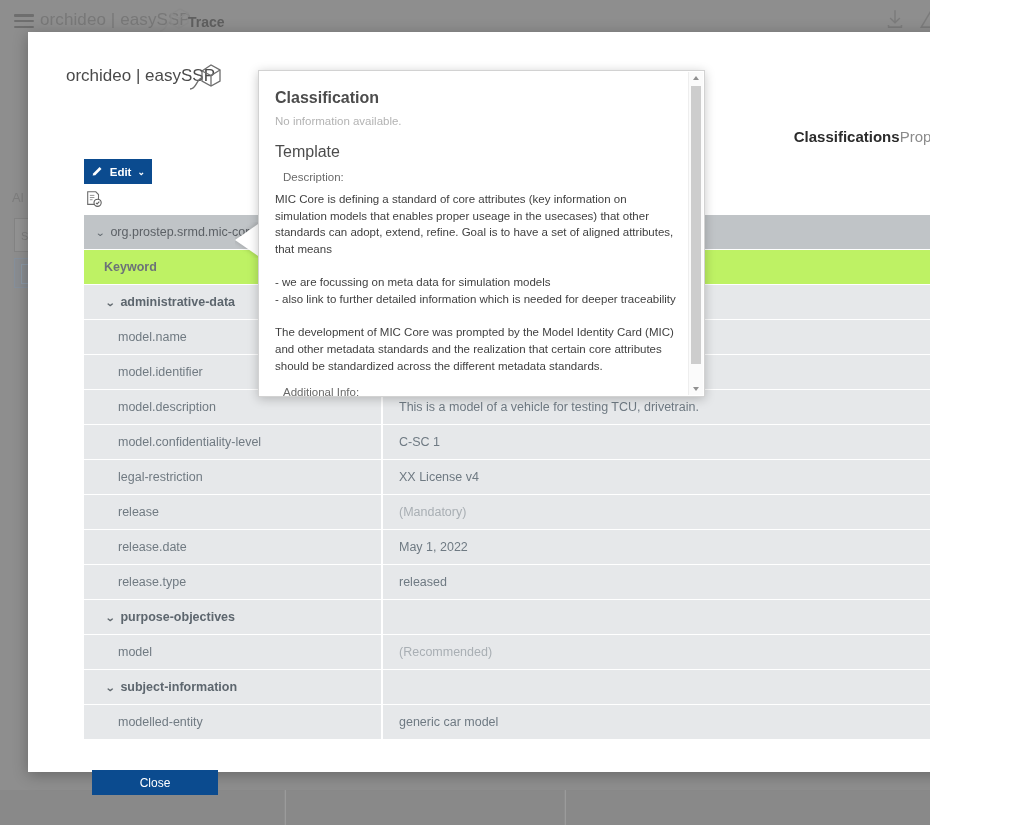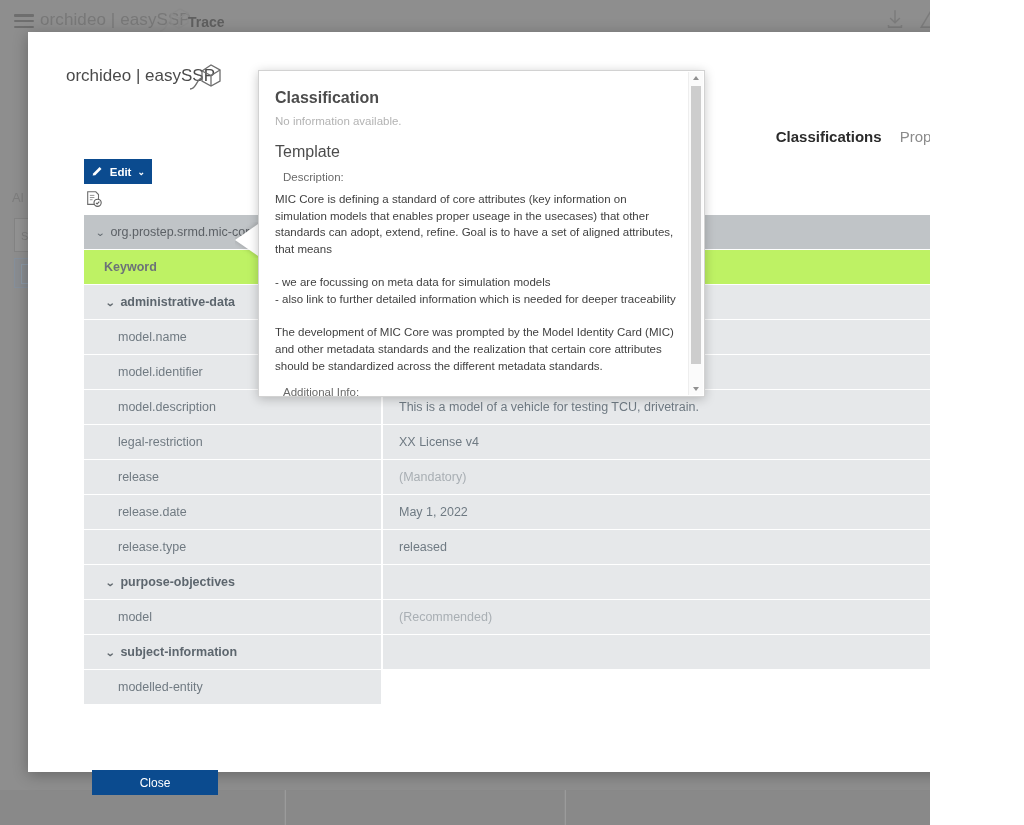--- a/index.html
+++ b/index.html
@@ -90,21 +90,21 @@
     cursor: pointer; color: #555; font-size: 19px; line-height: 1;
   }
   .modal-brand {
     position: absolute; left: 38px; top: 34px;
     font-size: 17px; color: #4a4a4a; white-space: nowrap;
   }
   .modal-cube { position: absolute; left: 160px; top: 28px; width: 36px; height: 32px; }
 
   .tabs {
     position: absolute; right: 28px; top: 96px;
-    display: flex; gap: 18px; align-items: baseline; justify-content: flex-end;
+    display: flex; align-items: baseline; justify-content: flex-end;
   }
   .tab { font-size: 15px; color: #8b8b8b; cursor: pointer; }
   .tab.active { color: #2b2b2b; font-weight: bold; }
 
   .edit-btn {
     position: absolute; left: 56px; top: 127px; width: 68px; height: 25px;
     background: #0b4b8f; color: #fff; border: none;
     display: flex; align-items: center; gap: 6px; padding: 0 7px;
     font-size: 11.5px; font-weight: bold; cursor: pointer; box-sizing: border-box;
   }
@@ -368,20 +368,26 @@
             <div class="v"></div>
           </div>
           <div class="row">
             <div class="k">
               <span class="lbl-l2"><span>model.description</span></span>
             </div>
             <div class="v">This is a model of a vehicle for testing TCU, drivetrain.</div>
           </div>
           <div class="row">
             <div class="k">
+              <span class="lbl-l2"><span>model.confidentiality-level</span></span>
+            </div>
+            <div class="v">C-SC 1</div>
+          </div>
+          <div class="row">
+            <div class="k">
               <span class="lbl-l2"><span>legal-restriction</span></span>
             </div>
             <div class="v">XX License v4</div>
           </div>
           <div class="row">
             <div class="k">
               <span class="lbl-l2"><span>release</span></span>
             </div>
             <div class="v ph">(Mandatory)<span class="warn red">⚠</span></div>
           </div>
@@ -418,20 +424,21 @@
                 <span class="chev">⌄</span>
                 <span>subject-information</span>
               </span>
             </div>
             <div class="v"></div>
           </div>
           <div class="row">
             <div class="k">
               <span class="lbl-l2"><span>modelled-entity</span></span>
             </div>
+            <div class="v">generic car model</div>
           </div>
         </div>
     </div>
 
     <div class="tbl-scroll">
       <div class="a up"></div>
       <div class="thumb"></div>
       <div class="a dn"></div>
     </div>
 

